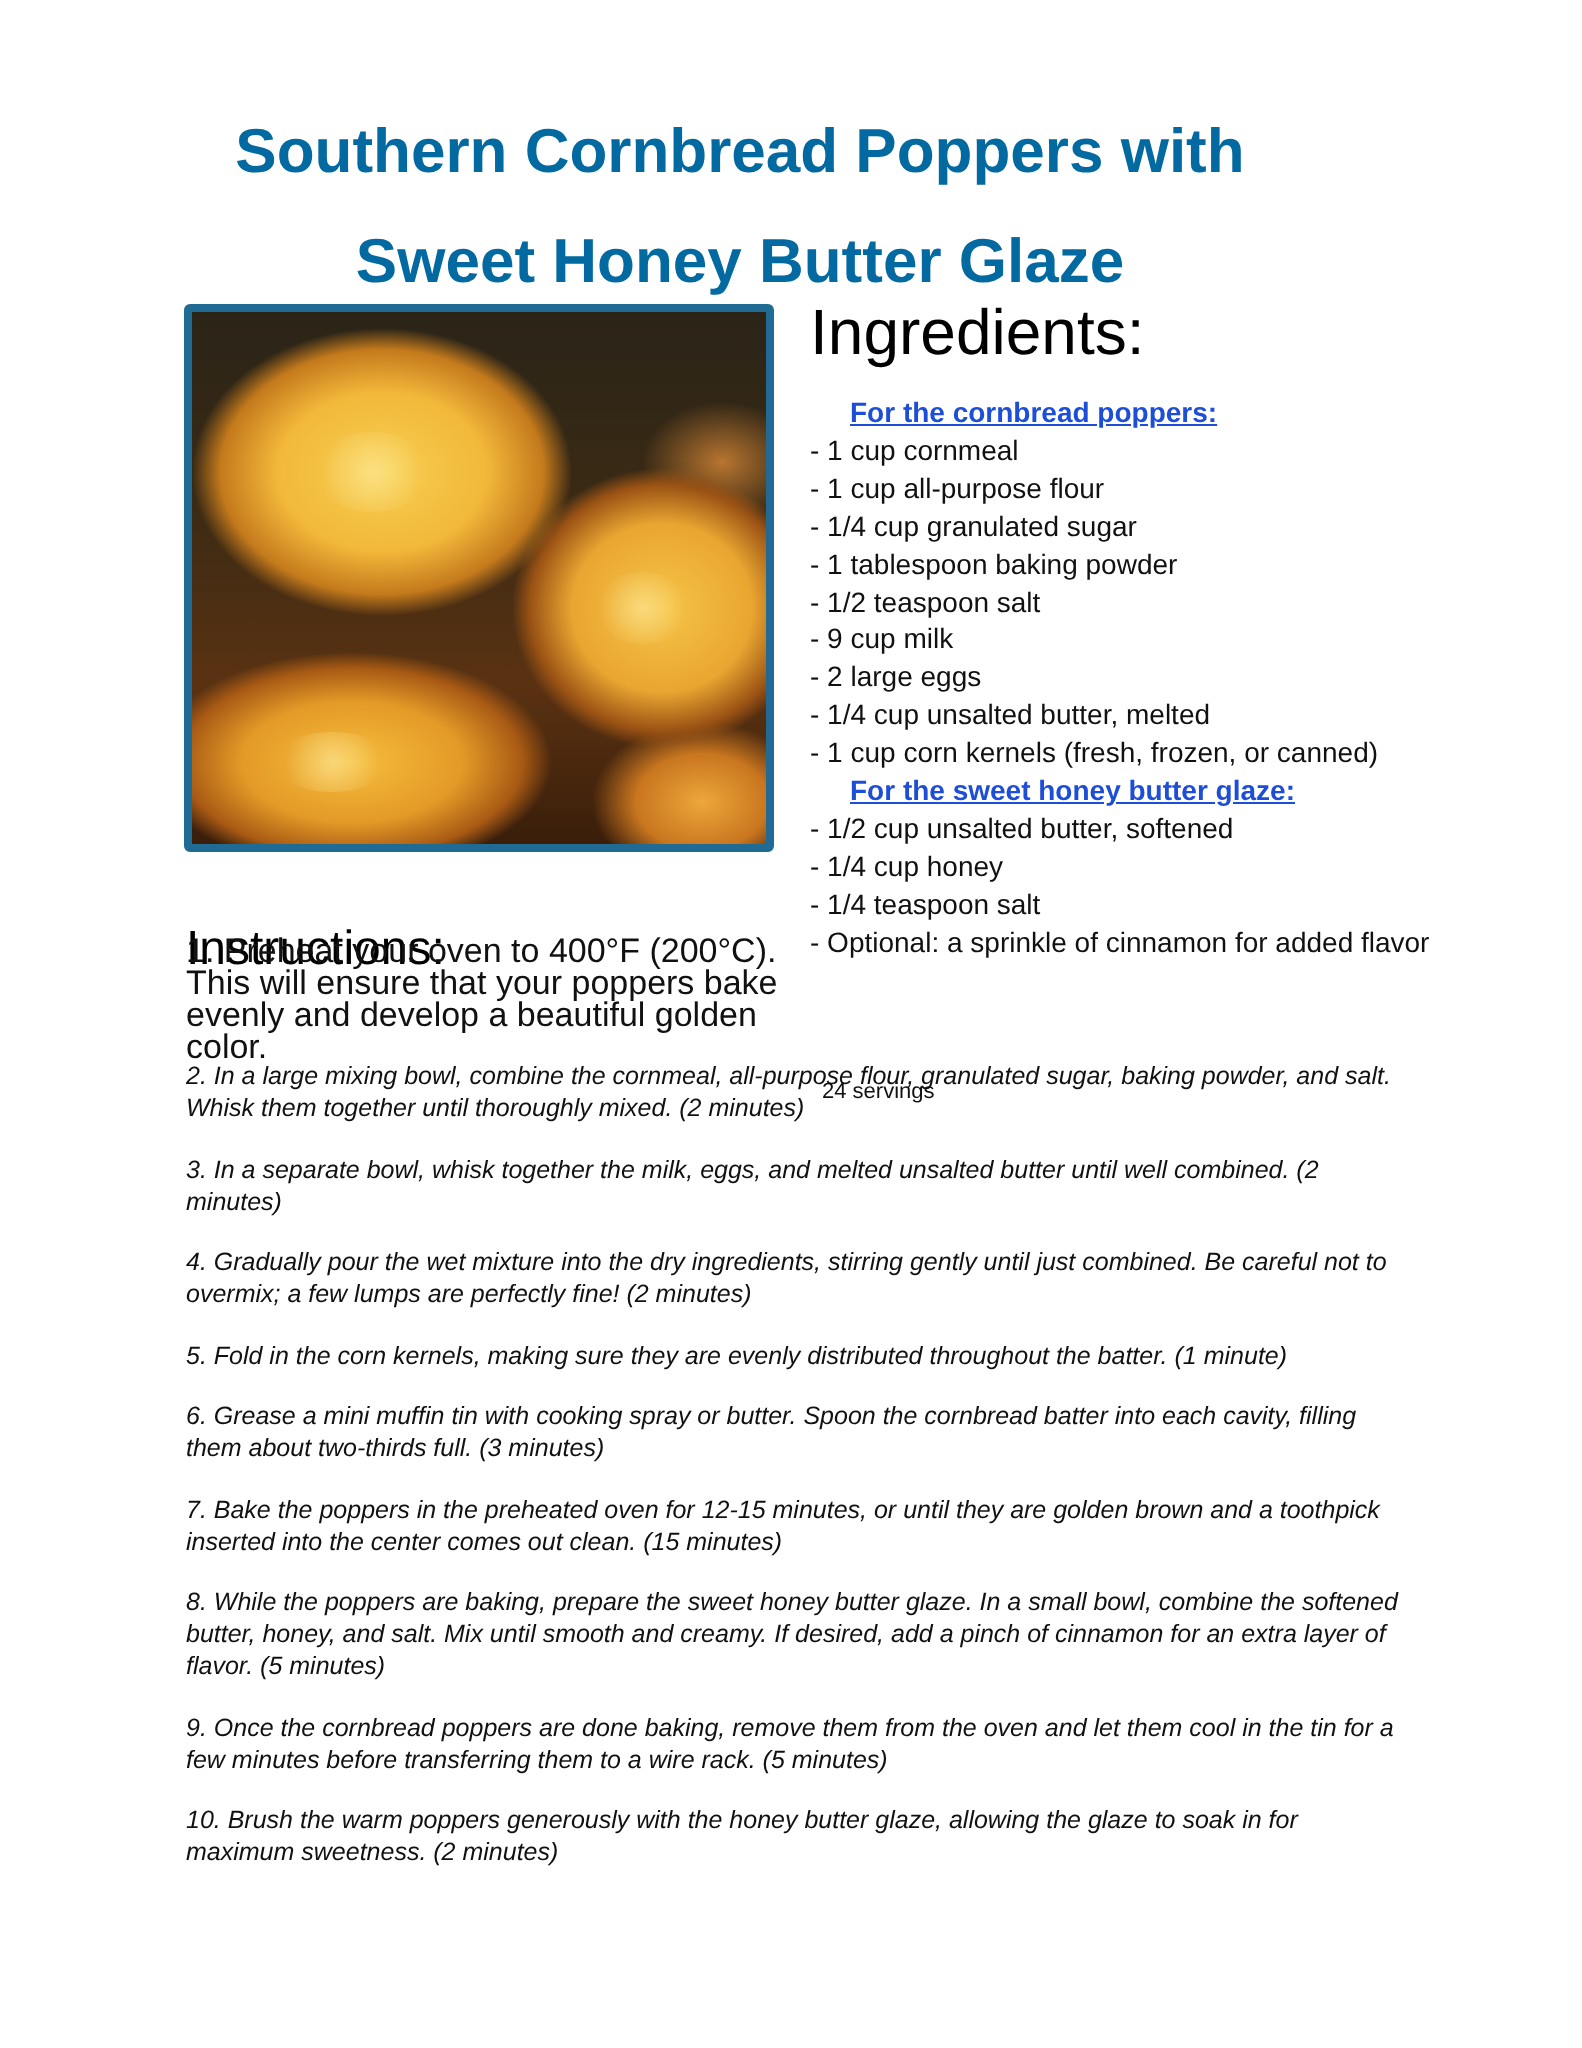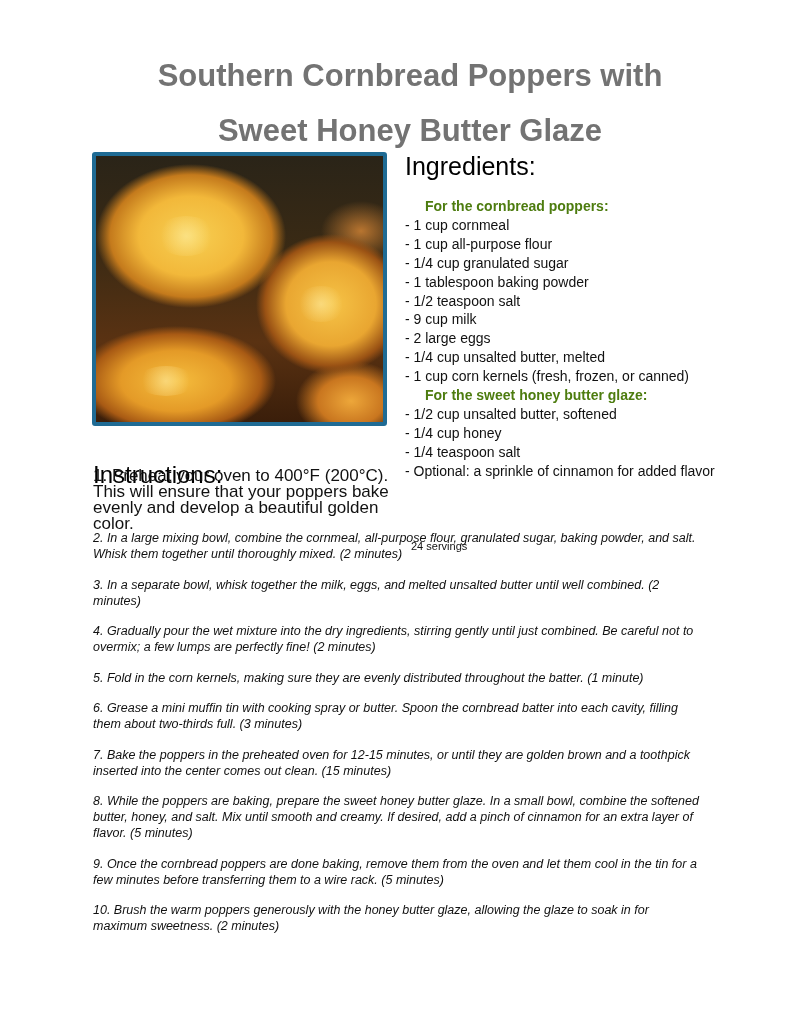--- a/index.html
+++ b/index.html
@@ -3,46 +3,45 @@
   <meta charset="utf-8">
   <style>
     html, body { margin: 0; padding: 0; background: #ffffff; }
     body {
       width: 791px; height: 1024px; position: relative; overflow: hidden;
       font-family: "Liberation Sans", sans-serif; color: #111;
     }
     .title {
       position: absolute; left: 0; top: 48px; width: 740px;
       text-align: center; font-weight: bold; font-size: 31px; line-height: 55px;
-      color: #737373;
-      padding-left: 40px;
+      color: #0369a1;
     }
     .photo {
       position: absolute; left: 92px; top: 152px; width: 287px; height: 266px;
       border: 4px solid #1f6b94; border-radius: 3px;
       overflow: hidden;
       background:
         radial-gradient(ellipse 95px 72px at 95px 80px, #f7cf52 0%, #f2b83a 55%, #c47a1c 85%, rgba(120,60,10,0) 100%),
         radial-gradient(ellipse 75px 70px at 235px 148px, #f6c447 0%, #e9a631 60%, #9a5214 88%, rgba(90,40,10,0) 100%),
         radial-gradient(ellipse 100px 55px at 80px 225px, #f5bd3d 0%, #e49a27 55%, #a85a14 85%, rgba(80,30,8,0) 100%),
         radial-gradient(ellipse 55px 40px at 255px 245px, #eda73a 0%, #c9761f 60%, rgba(80,30,8,0) 100%),
         radial-gradient(ellipse 40px 30px at 265px 75px, #b87530 0%, rgba(60,30,10,0) 100%),
         linear-gradient(180deg, #2a2418 0%, #3a2a14 35%, #5a3212 70%, #3a1e0a 100%);
     }
     .photo .crumb {
       position: absolute; border-radius: 50%;
       background: radial-gradient(circle, rgba(255,240,170,0.55) 0%, rgba(255,240,170,0) 70%);
     }
     .ing-heading {
       position: absolute; left: 405px; top: 151px;
-      font-size: 25px; line-height: 30px; color: #000;
+      font-size: 32px; line-height: 30px; color: #000;
     }
     .ing-list { position: absolute; left: 405px; top: 197px; width: 370px; }
     .ing-list .row { font-size: 14px; line-height: 18.9px; white-space: nowrap; color: #111; }
-    .ing-list .sub { font-weight: bold; color: #4d7c0f; padding-left: 20px; }
+    .ing-list .sub { font-weight: bold; text-decoration: underline; color: #1d4ed8; padding-left: 20px; }
     .servings {
       position: absolute; left: 411px; top: 502px;
       font-size: 11px; line-height: 16px; color: #111; margin-top: 36px;
     }
     .inst-heading {
       position: absolute; left: 93px; top: 428px;
       font-size: 24px; line-height: 30px; color: #000; margin-top: 32px;
     }
     .step1 {
       position: absolute; left: 93px; top: 468px; width: 300px;

